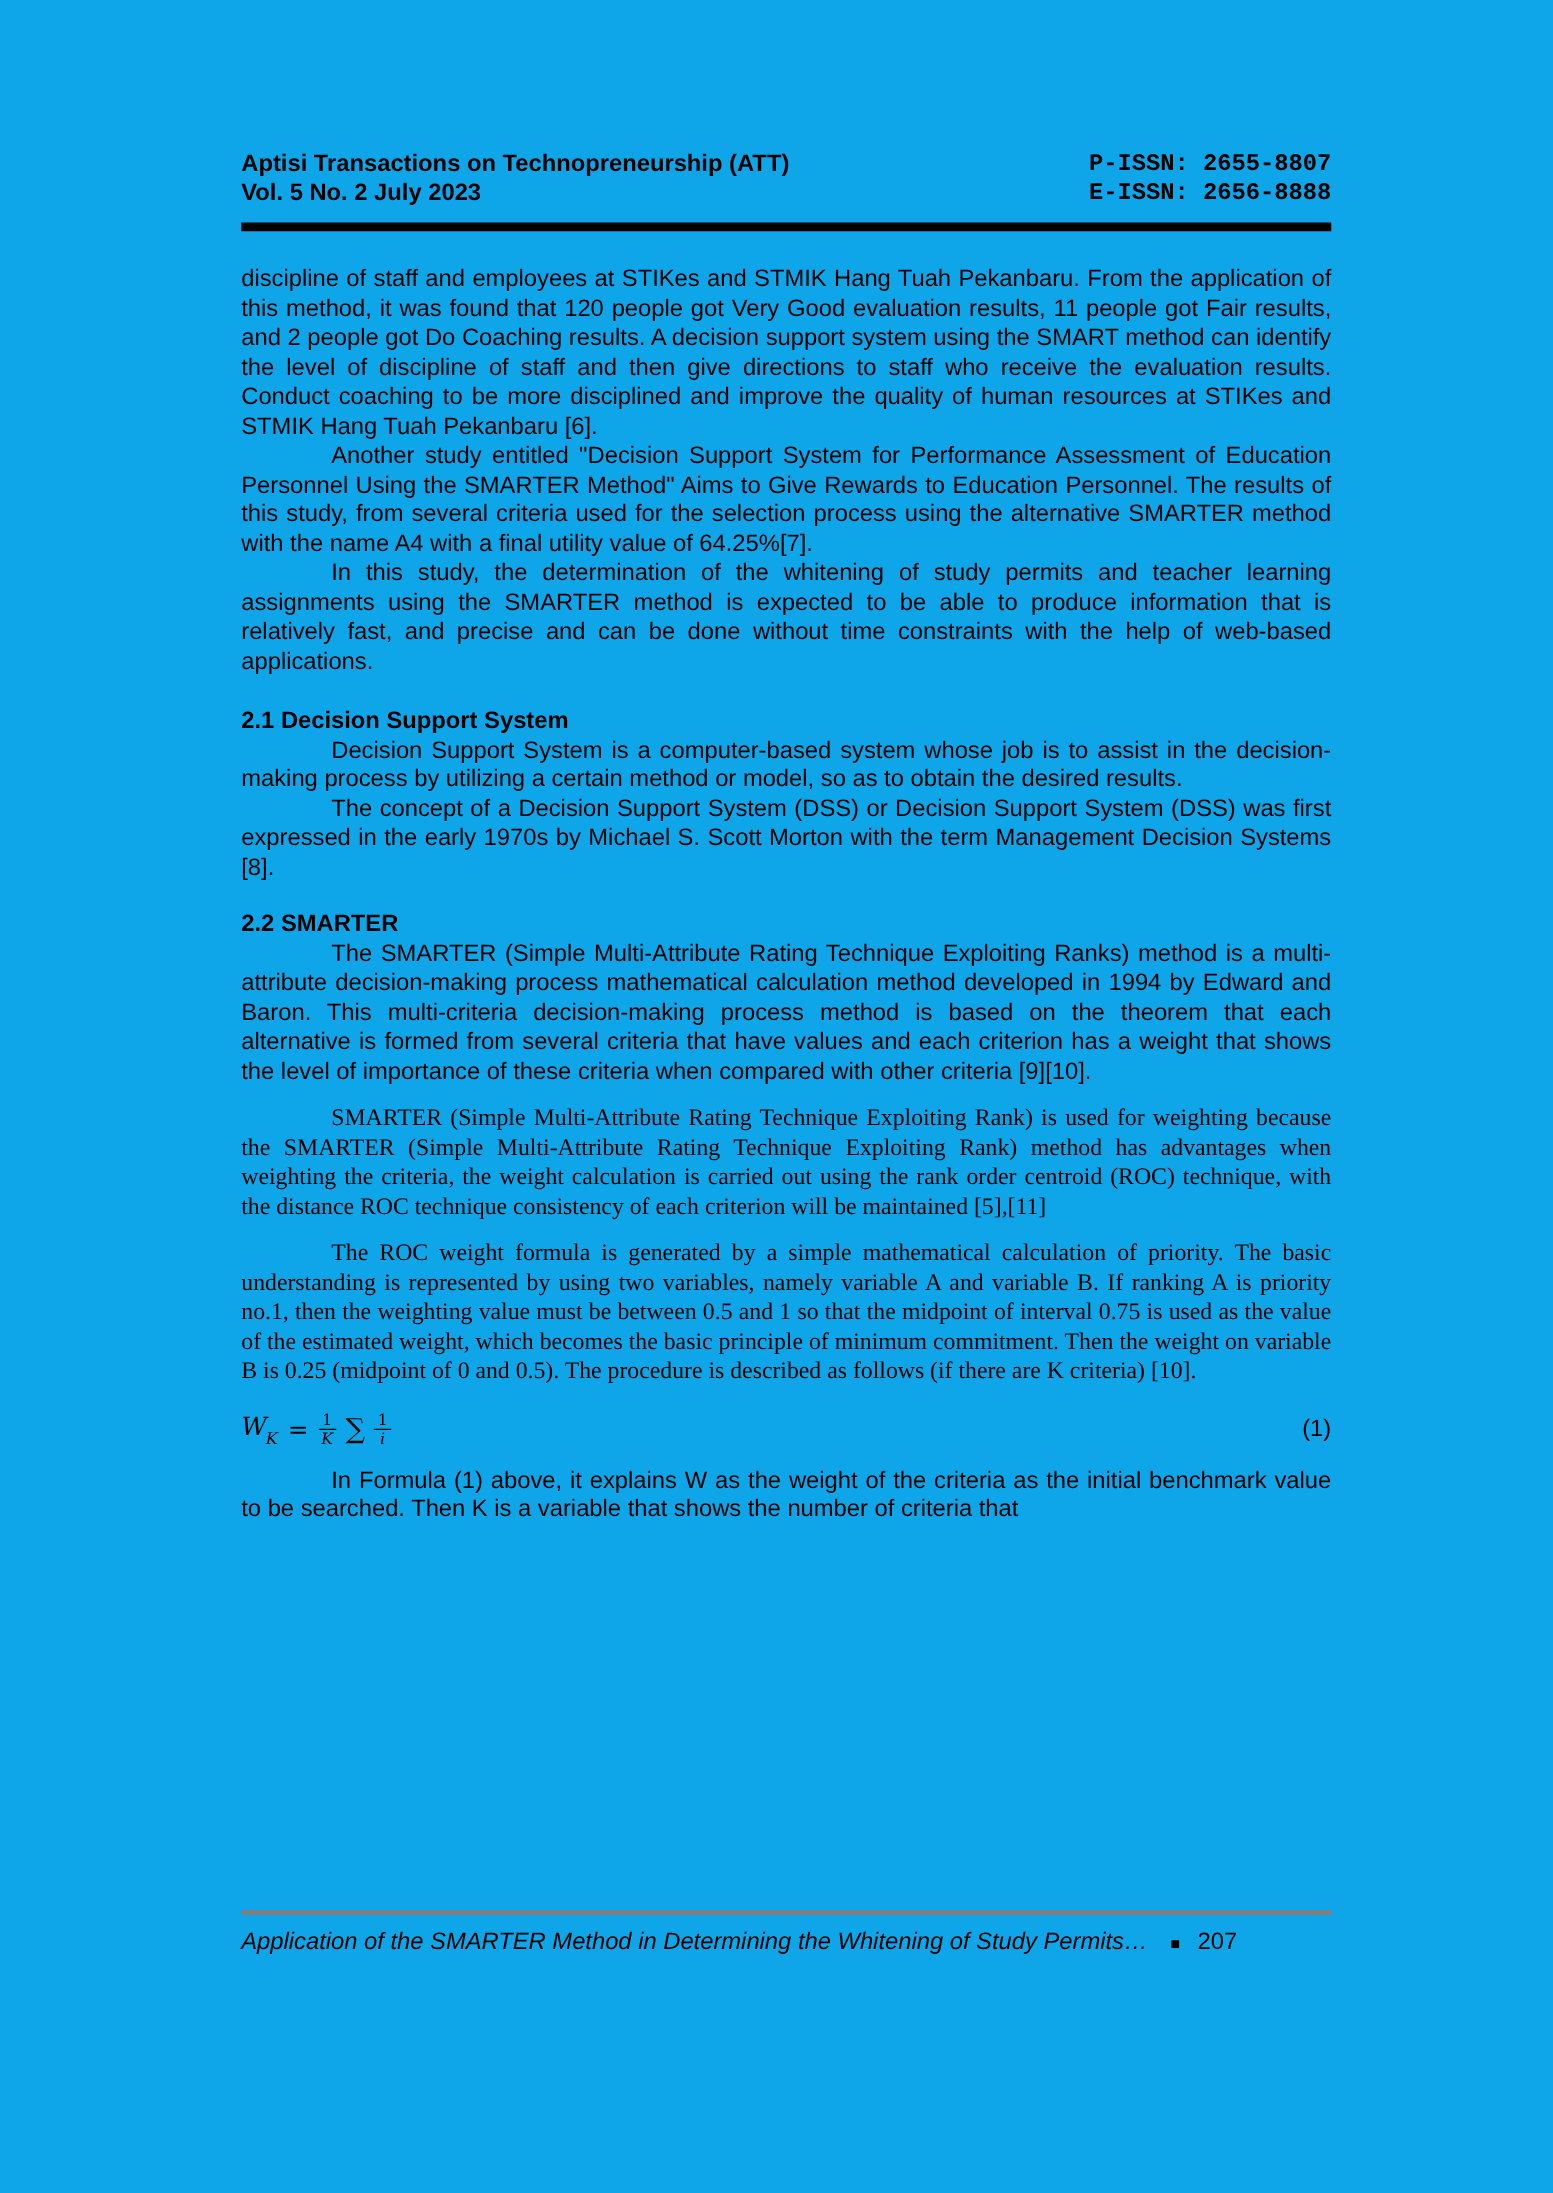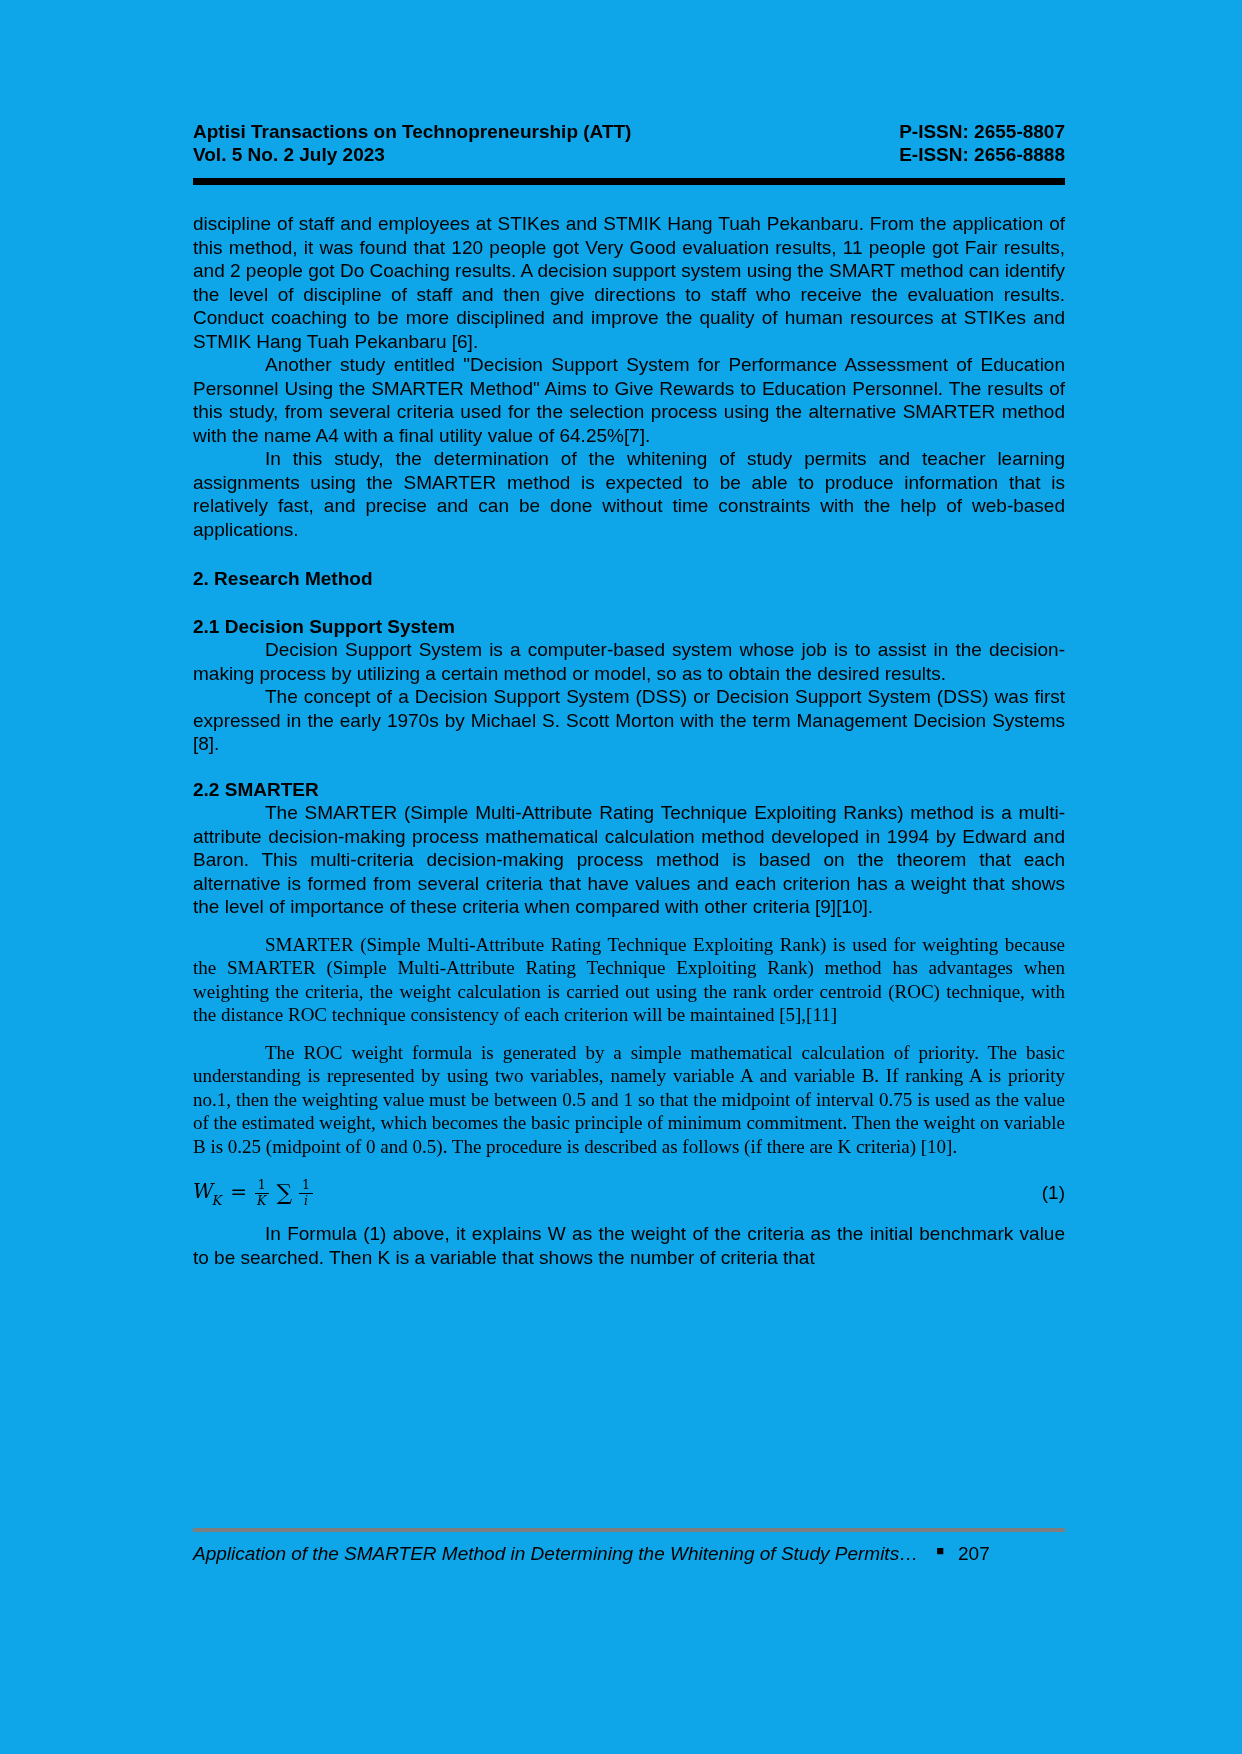--- a/index.html
+++ b/index.html
@@ -20,21 +20,21 @@
   }
   
   .header-row {
     display: flex;
     justify-content: space-between;
     align-items: flex-start;
     font-weight: bold;
     font-size: 19px;
     line-height: 23px;
   }
-  .header-right { text-align: left; }
+  .header-right { text-align: left; font-family: Liberation Mono, monospace; }
   .header-rule {
     margin-top: 12px;
     height: 7px;
     background: #000000;
   }
   
   .body-text {
     margin-top: 27px;
     font-size: 19px;
     line-height: 23.5px;
@@ -101,20 +101,21 @@
     top: 1528px;
     width: 872px;
   }
   .footer-rule {
     height: 4px;
     background: #7f7f7f;
   }
   .footer-line {
     margin-top: 11px;
     display: flex;
+    align-items: center;
     font-size: 19px;
     white-space: nowrap;
   }
   .running-title { font-style: italic; }
   .footer-square {
     font-style: normal;
     font-size: 13px;
     margin-left: 18px;
     margin-right: 14px;
   }
@@ -139,21 +140,20 @@
     <div class="header-rule"></div>
 
     <div class="body-text">
 
       <p>discipline of staff and employees at STIKes and STMIK Hang Tuah Pekanbaru. From the application of this method, it was found that 120 people got Very Good evaluation results, 11 people got Fair results, and 2 people got Do Coaching results. A decision support system using the SMART method can identify the level of discipline of staff and then give directions to staff who receive the evaluation results. Conduct coaching to be more disciplined and improve the quality of human resources at STIKes and STMIK Hang Tuah Pekanbaru [6].</p>
 
       <p class="indent">Another study entitled "Decision Support System for Performance Assessment of Education Personnel Using the SMARTER Method" Aims to Give Rewards to Education Personnel. The results of this study, from several criteria used for the selection process using the alternative SMARTER method with the name A4 with a final utility value of 64.25%[7].</p>
 
       <p class="indent">In this study, the determination of the whitening of study permits and teacher learning assignments using the SMARTER method is expected to be able to produce information that is relatively fast, and precise and can be done without time constraints with the help of web-based applications.</p>
 
-      <p class="sec-heading mt-h1">2. Research Method</p>
 
 
       <p class="sec-heading mt-h2"><span>2.1</span>&nbsp;<span class="sec-title-italic">Decision Support System</span></p>
 
       <p class="indent">Decision Support System is a computer-based system whose job is to assist in the decision-making process by utilizing a certain method or model, so as to obtain the desired results.</p>
 
       <p class="indent">The concept of a Decision Support System (DSS) or Decision Support System (DSS) was first expressed in the early 1970s by Michael S. Scott Morton with the term Management Decision Systems [8].</p>
 
       <p class="sec-heading mt-h3"><span>2.2</span>&nbsp;<span class="sec-title-italic">SMARTER</span></p>
 

